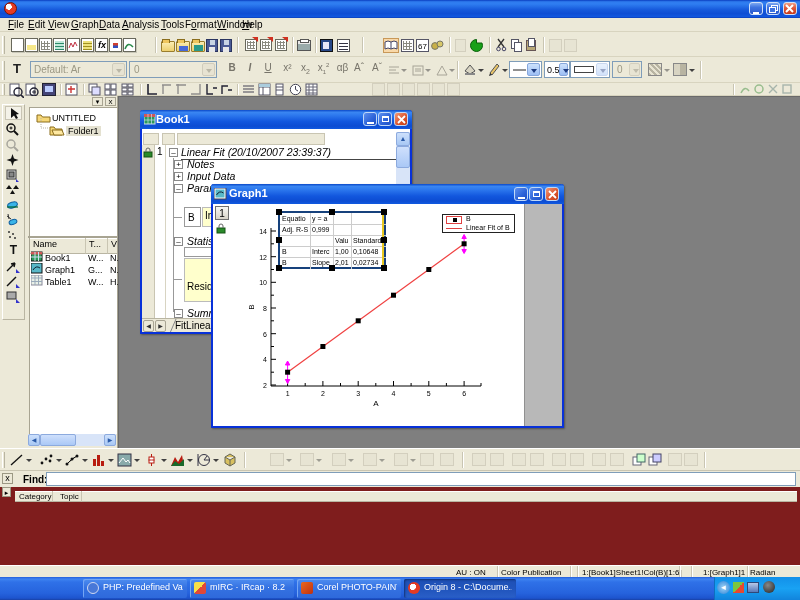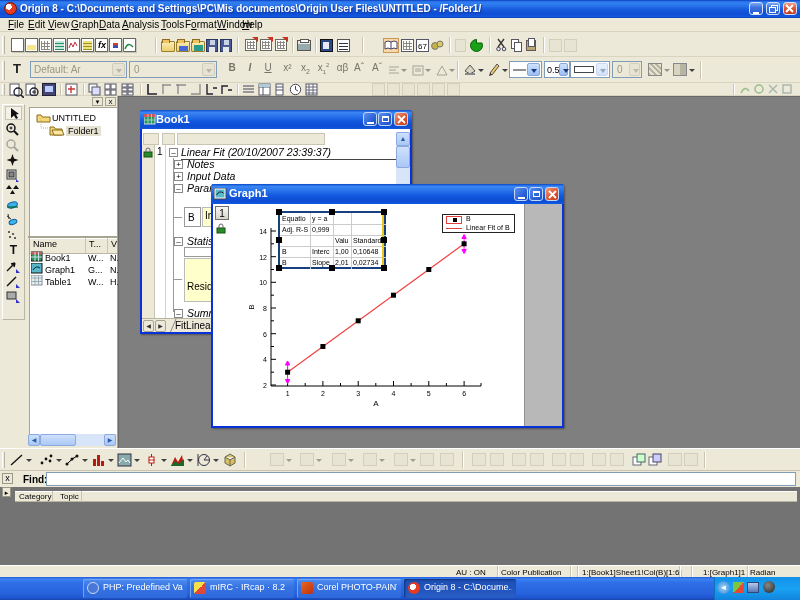--- a/index.html
+++ b/index.html
@@ -65,21 +65,21 @@
  background:linear-gradient(180deg,#0A48C8 0%,#3A86F2 12%,#2F7BEF 25%,#1257DE 60%,#0C4CD2 85%,#1059E0 100%);}
 .xptitle .t{position:absolute;top:3px;color:#fff;font-weight:bold;font-size:11px}
 .mincap{position:absolute;top:2px;width:14px;height:14px;border-radius:3px;border:1px solid #BFD8F8;background:linear-gradient(135deg,#5E90EE 0%,#2B62D8 60%,#1E4FC4 100%)}
 .mincap.c{background:linear-gradient(135deg,#F29A76 0%,#E3593294 ,#D94E24 60%,#C03A12 100%);background:linear-gradient(135deg,#F09A78 0%,#DD5730 55%,#C23C16 100%)}
 .mincap i{position:absolute;background:#fff}
 .hnd{position:absolute;width:6px;height:6px;background:#000;z-index:3}
 
 #tb2d{position:absolute;left:0;top:448px;width:800px;height:22px;background:#ECE9D8;border-top:1px solid #fff}
 #findbar{position:absolute;left:0;top:470px;width:800px;height:17px;background:#ECE9D8;border-top:1px solid #c9c5b2}
 #findinput{position:absolute;left:46px;top:1px;width:750px;height:14px;background:#fff;border:1px solid #7F9DB9}
-#catpanel{position:absolute;left:0;top:487px;width:800px;height:94px;background:#737373}
+#catpanel{position:absolute;left:0;top:487px;width:800px;height:94px;background:#7f1d1d}
 
 #statusbar{position:absolute;left:0;top:565px;width:800px;height:12px;background:#ECE9D8;border-top:1px solid #fff;font-size:8px}
 #statusbar span{position:absolute;top:2px}
 #statusbar .sd{position:absolute;top:0;bottom:0;width:1px;background:#c9c5b2;box-shadow:1px 0 0 #fff}
 
 #taskbar{position:absolute;left:0;top:577px;width:800px;height:23px;
  background:linear-gradient(180deg,#245EDC 0%,#3E83F1 9%,#2F71E8 22%,#2663DD 70%,#1D54CE 92%,#1941A5 100%)}
 #inicio{position:absolute;left:0;top:0;width:84px;height:23px;border-radius:0 9px 9px 0;
  background:linear-gradient(180deg,#4EA74E 0%,#7CC96B 12%,#39963B 45%,#2D832F 85%,#236D25 100%);
  box-shadow:inset -2px -2px 4px rgba(0,40,0,.4)}
@@ -88,21 +88,20 @@
 .taskbtn.pressed{background:linear-gradient(180deg,#1E4FB4,#2256BE 60%,#2A5FC8);box-shadow:inset 1px 1px 2px #123377}
 .taskbtn .ti{position:absolute;left:4px;top:3px;width:12px;height:12px;border-radius:2px}
 .taskbtn .tt{position:absolute;left:20px;top:3px;white-space:nowrap;overflow:hidden}
 #tray{position:absolute;right:0;top:0;width:86px;height:23px;background:linear-gradient(180deg,#1290E9 0%,#19A2F3 50%,#1184DC 100%);border-left:1px solid #0d6fc0}
 #clock{position:absolute;right:2px;top:20px;color:#fff;font-size:13px}
 </style></head>
 <body>
 
 <div id="titlebar">
   <div id="ologo"></div>
-  <div class="txt">Origin 8 - C:\Documents and Settings\PC\Mis documentos\Origin User Files\UNTITLED - /Folder1/</div>
   <div class="capbtn" style="right:37px">
       <i style="left:3px;top:9px;width:6px;height:2px"></i>
     </div>
   <div class="capbtn" style="right:20px">
       <svg width="12" height="11" style="position:absolute;left:1px;top:1px">
         <rect x="3.5" y="1.5" width="6" height="5" fill="none" stroke="#fff"></rect>
         <rect x="1.5" y="3.5" width="6" height="5" fill="#3E74E0" stroke="#fff"></rect>
       </svg>
     </div>
   <div class="capbtn cls" style="right:3px">

